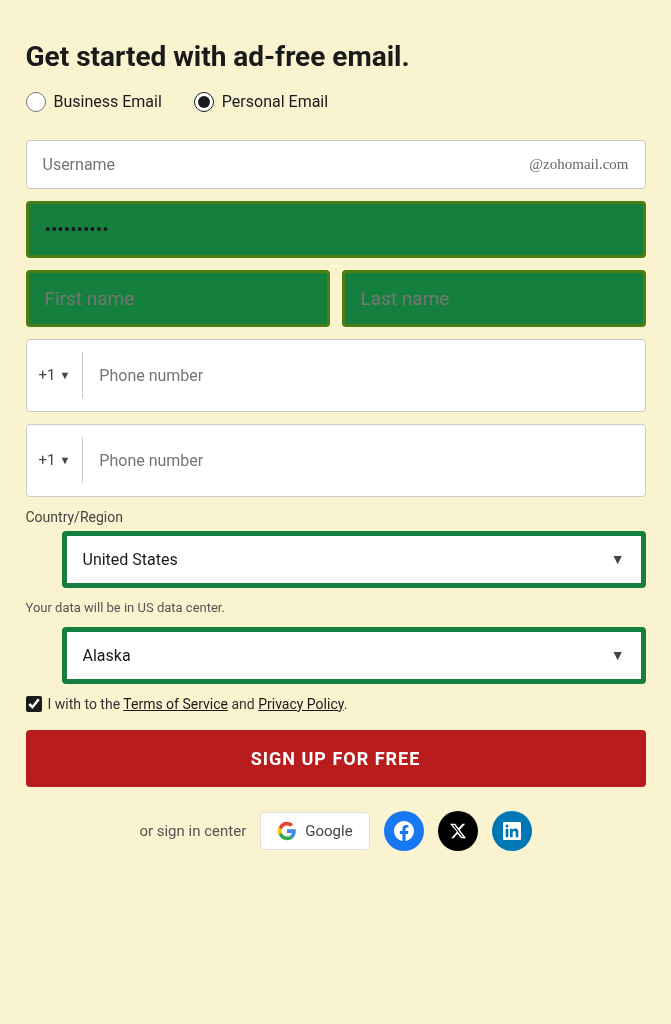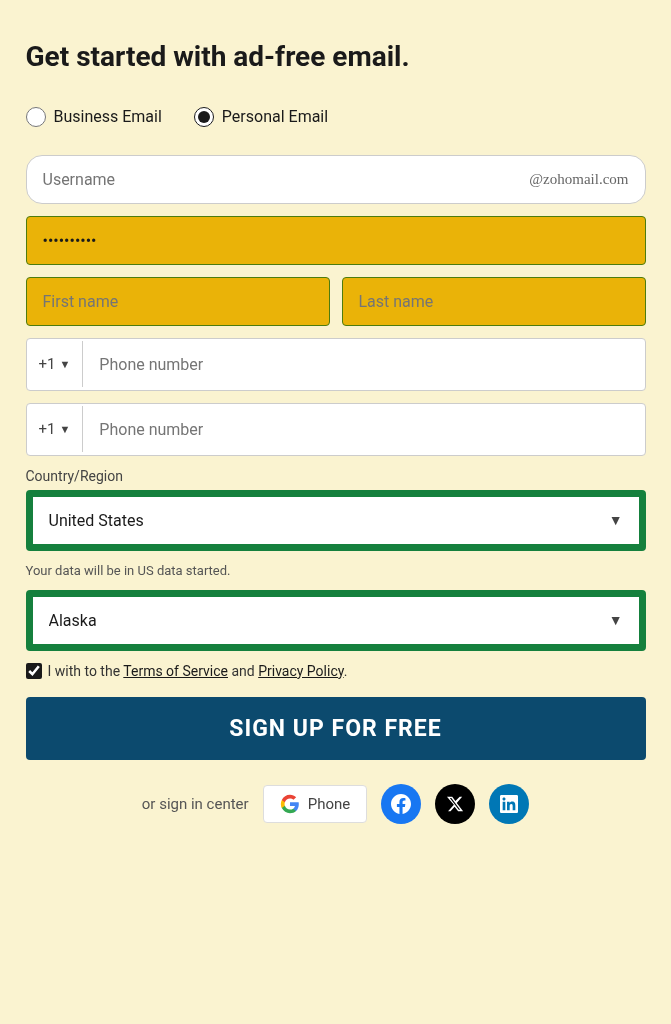--- a/index.html
+++ b/index.html
@@ -21,21 +21,21 @@
 
     .container {
       width: 100%;
       max-width: 620px;
     }
 
     .page-title {
       font-size: 28px;
       font-weight: 700;
       color: #1a1a1a;
-      margin-bottom: 33px;
+      margin-bottom: 18px;
       line-height: 1.2;
     }
 
     .radio-group {
       display: flex;
       align-items: center;
       gap: 32px;
       margin-bottom: 28px;
     }
 
@@ -58,35 +58,35 @@
       cursor: pointer;
     }
 
     .form-group {
       margin-bottom: 12px;
     }
 
     .input-field {
       width: 100%;
       padding: 14px 16px;
-      font-size: 16px;
-      border: 1px solid #4d7c0f;
-      border-radius: 4px;
-      background: #eab308;
+      font-size: 19px;
+      border: 3px solid #4d7c0f;
+      border-radius: 4px;
+      background: #15803d;
       outline: none;
       color: #1a1a1a;
     }
 
     .username-wrapper {
       position: relative;
       display: flex;
       align-items: center;
       background: #fff;
       border: 1px solid #ccc;
-      border-radius: 16px;
+      border-radius: 4px;
     }
 
     .username-wrapper input {
       flex: 1;
       padding: 14px 16px;
       font-size: 16px;
       border: none;
       outline: none;
       background: transparent;
       color: #1a1a1a;
@@ -131,40 +131,41 @@
       white-space: nowrap;
     }
 
     .phone-country .chevron {
       font-size: 11px;
       color: #444;
     }
 
     .phone-wrapper input {
       flex: 1;
-      padding: 16px 16px;
+      padding: 26px 16px;
       font-size: 16px;
       border: none;
       outline: none;
       background: transparent;
       color: #1a1a1a;
     }
 
     .country-region-label {
       font-size: 14px;
       color: #444;
       margin-bottom: 6px;
       margin-top: 8px;
     }
 
     .select-wrapper {
       position: relative;
       background: #fff;
-      border: 7px solid #15803d;
-      border-radius: 4px;
+      border: 5px solid #15803d;
+      border-radius: 4px;
+      margin-left: 36px;
     }
 
     .select-wrapper select {
       width: 100%;
       padding: 14px 40px 14px 16px;
       font-size: 16px;
       color: #1a1a1a;
       border: none;
       outline: none;
       appearance: none;
@@ -207,23 +208,23 @@
     }
 
     .terms-row a {
       color: #1a1a1a;
       text-decoration: underline;
     }
 
     .signup-btn {
       width: 100%;
       padding: 18px;
-      background-color: #0c4a6e;
+      background-color: #b91c1c;
       color: #fff;
-      font-size: 23px;
+      font-size: 18px;
       font-weight: 700;
       letter-spacing: 1px;
       border: none;
       border-radius: 4px;
       cursor: pointer;
       text-transform: uppercase;
       margin-bottom: 24px;
     }
 
     .social-signin {
@@ -350,21 +351,21 @@
         <option>United States</option>
         <option>Canada</option>
         <option>United Kingdom</option>
         <option>Australia</option>
       </select>
       <span class="select-chevron">▼</span>
     </div>
   </div>
 
   
-  <div class="data-center-note">Your data will be in US data started.</div>
+  <div class="data-center-note">Your data will be in US data center.</div>
 
   
   <div class="form-group">
     <div class="select-wrapper">
       <select>
         <option>Alaska</option>
         <option>Alabama</option>
         <option>Arizona</option>
         <option>Arkansas</option>
         <option>California</option>
@@ -388,21 +389,21 @@
   <div class="social-signin">
     <span class="social-signin-text">or sign in center</span>
 
     <button class="google-btn">
       <svg class="google-icon" viewBox="0 0 24 24" xmlns="http://www.w3.org/2000/svg">
         <path d="M22.56 12.25c0-.78-.07-1.53-.2-2.25H12v4.26h5.92c-.26 1.37-1.04 2.53-2.21 3.31v2.77h3.57c2.08-1.92 3.28-4.74 3.28-8.09z" fill="#4285F4"></path>
         <path d="M12 23c2.97 0 5.46-.98 7.28-2.66l-3.57-2.77c-.98.66-2.23 1.06-3.71 1.06-2.86 0-5.29-1.93-6.16-4.53H2.18v2.84C3.99 20.53 7.7 23 12 23z" fill="#34A853"></path>
         <path d="M5.84 14.09c-.22-.66-.35-1.36-.35-2.09s.13-1.43.35-2.09V7.07H2.18C1.43 8.55 1 10.22 1 12s.43 3.45 1.18 4.93l3.66-2.84z" fill="#FBBC05"></path>
         <path d="M12 5.38c1.62 0 3.06.56 4.21 1.64l3.15-3.15C17.45 2.09 14.97 1 12 1 7.7 1 3.99 3.47 2.18 7.07l3.66 2.84c.87-2.6 3.3-4.53 6.16-4.53z" fill="#EA4335"></path>
       </svg>
-      <span>Phone</span>
+      <span>Google</span>
     </button>
 
     <div class="social-icon-btn facebook-btn">
       <svg width="20" height="20" viewBox="0 0 24 24" fill="white">
         <path d="M24 12.073c0-6.627-5.373-12-12-12s-12 5.373-12 12c0 5.99 4.388 10.954 10.125 11.854v-8.385H7.078v-3.47h3.047V9.43c0-3.007 1.792-4.669 4.533-4.669 1.312 0 2.686.235 2.686.235v2.953H15.83c-1.491 0-1.956.925-1.956 1.874v2.25h3.328l-.532 3.47h-2.796v8.385C19.612 23.027 24 18.062 24 12.073z"></path>
       </svg>
     </div>
 
     <div class="social-icon-btn twitter-btn">
       <svg width="18" height="18" viewBox="0 0 24 24" fill="white">

